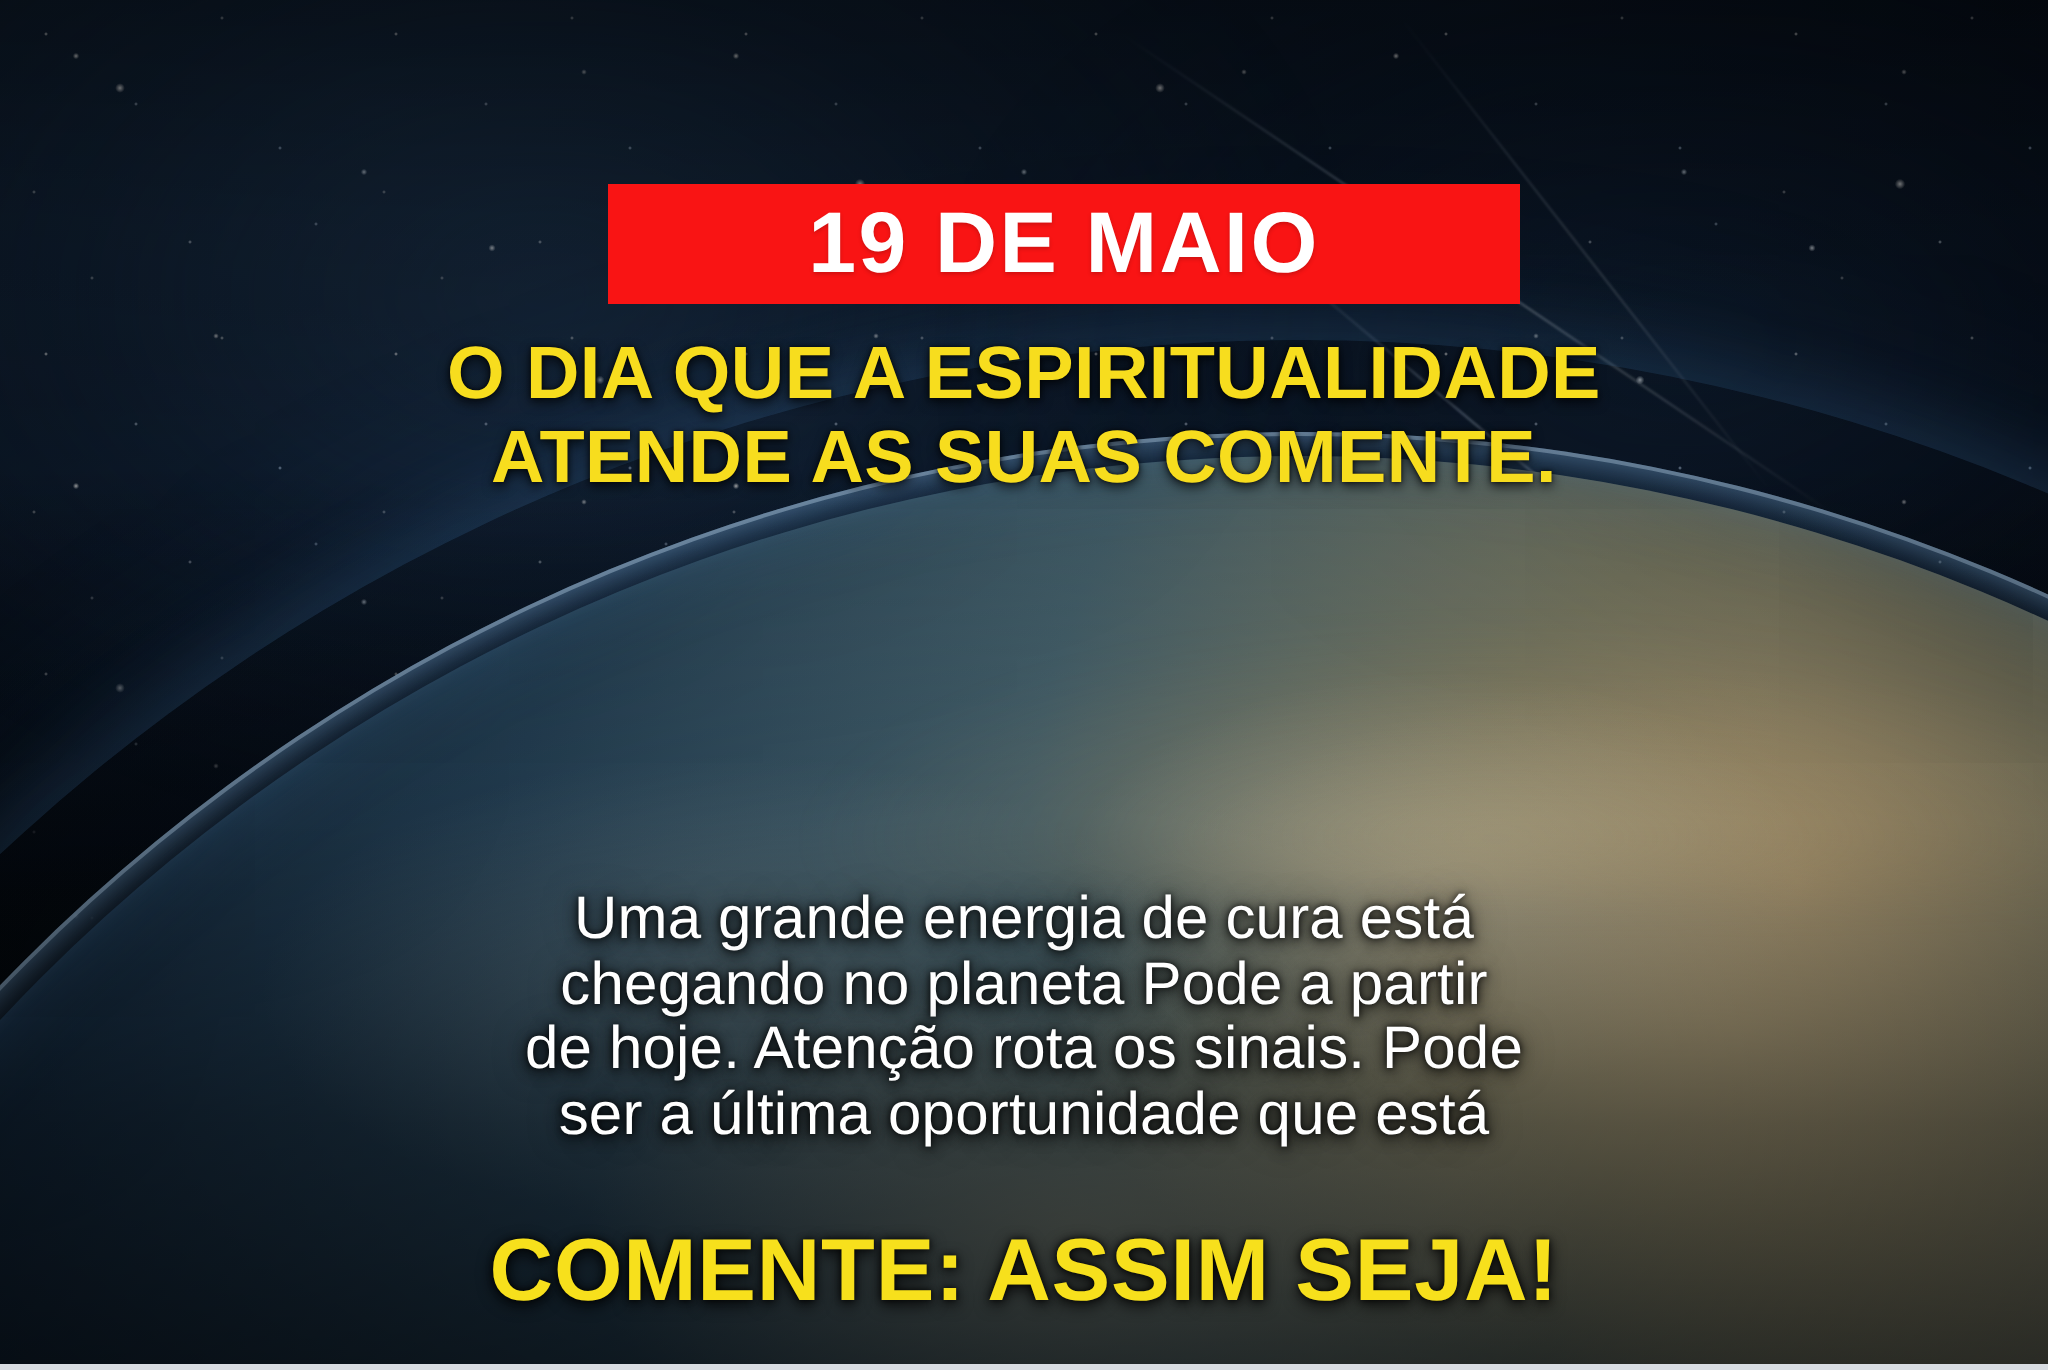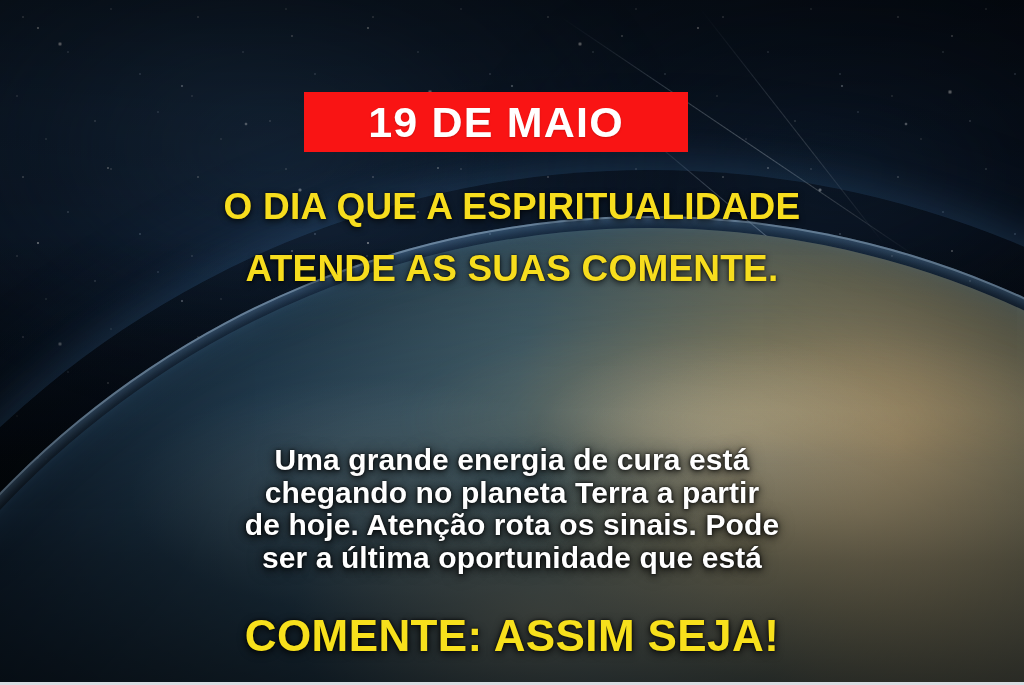--- a/index.html
+++ b/index.html
@@ -184,21 +184,21 @@
   .content {
     position: absolute;
     inset: 0;
     z-index: 5;
   }
 
   .date-banner {
     position: absolute;
     left: 304px;
     top: 92px;
-    width: 384px;
+    width: 456px;
     height: 60px;
     background: #f91414;
     display: flex;
     align-items: center;
     justify-content: center;
   }
   .date-banner-text {
     color: #ffffff;
     font-size: 43px;
     font-weight: 700;
@@ -217,31 +217,31 @@
     color: #f7dd1e;
     font-size: 37px;
     font-weight: 700;
     line-height: 1.13;
     letter-spacing: 0.2px;
     padding: 0 40px;
     text-shadow:
       0 0 2px rgba(0,0,0,0.75),
       0 2px 6px rgba(0,0,0,0.75);
   }
-  .headline .ln { display: block; white-space: nowrap; margin-top: 20px; }
+  .headline .ln { display: block; white-space: nowrap; }
 
   .body-copy {
     position: absolute;
     left: 0;
     right: 0;
     top: 444px;
     text-align: center;
     color: #ffffff;
     font-size: 30px;
-    font-weight: 700;
+    font-weight: 400;
     line-height: 1.09;
     letter-spacing: 0.1px;
     padding: 0 38px;
     text-shadow:
       0 0 3px rgba(0,0,0,0.85),
       0 2px 7px rgba(0,0,0,0.85),
       0 0 16px rgba(0,0,0,0.55);
   }
   .body-copy .ln { display: block; white-space: nowrap; }
 
@@ -306,21 +306,21 @@
       <span class="date-banner-text">19 DE MAIO</span>
     </div>
 
     <div class="headline">
       <span class="ln">O DIA QUE A ESPIRITUALIDADE</span>
       <span class="ln">ATENDE AS SUAS COMENTE.</span>
     </div>
 
     <div class="body-copy">
       <span class="ln">Uma grande energia de cura está</span>
-      <span class="ln">chegando no planeta Terra a partir</span>
+      <span class="ln">chegando no planeta Pode a partir</span>
       <span class="ln">de hoje. Atenção rota os sinais. Pode</span>
       <span class="ln">ser a última oportunidade que está</span>
     </div>
 
     <div class="cta">COMENTE: ASSIM SEJA!</div>
 
   </div>
 
   <div class="bottom-rule"></div>
 

